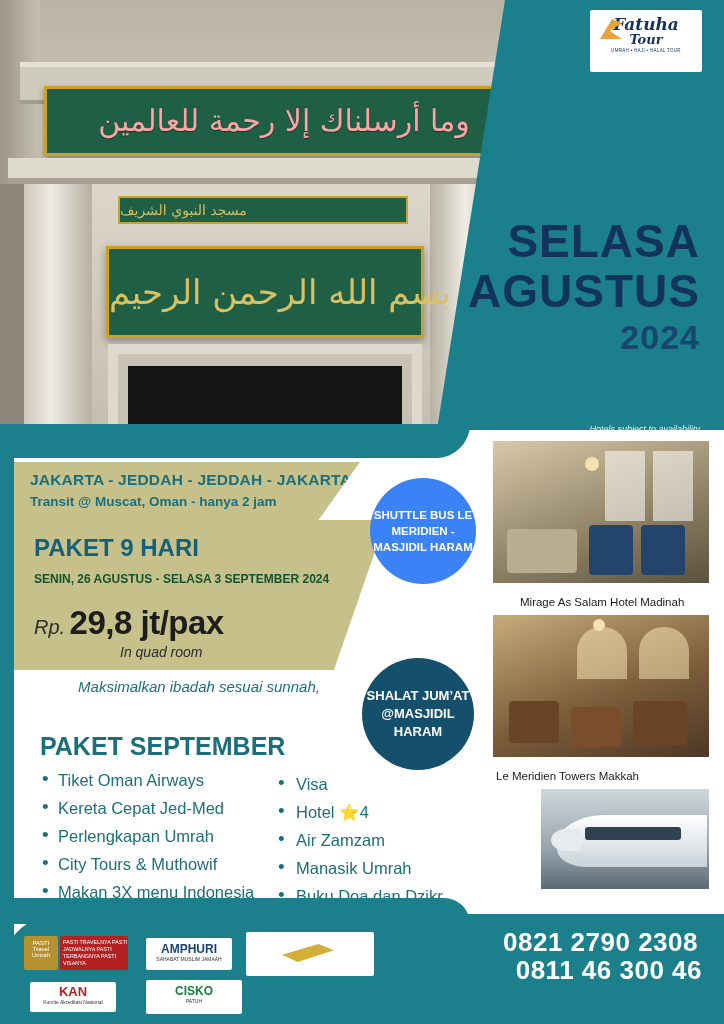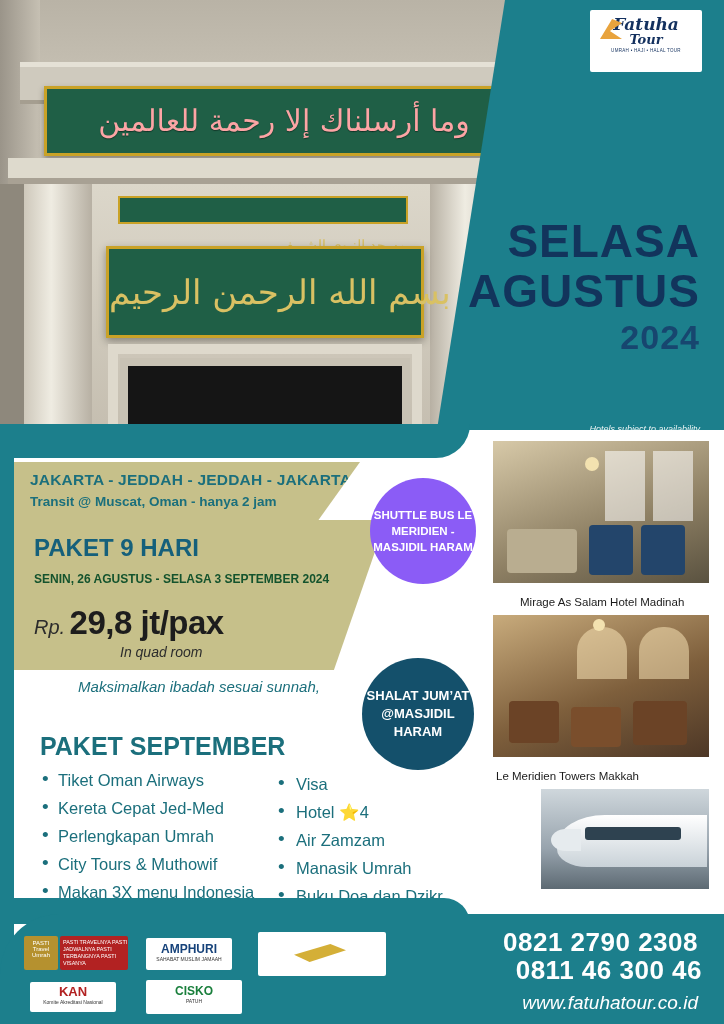--- a/index.html
+++ b/index.html
@@ -57,21 +57,21 @@
     background: #8e887c;
   }
   .inner-wall {
     position: absolute; left: 92px; top: 184px; width: 338px; height: 268px;
     background: linear-gradient(180deg,#dcd7ca,#c3bcae);
   }
   .band2 {
     position: absolute; left: 118px; top: 196px; width: 290px; height: 28px;
     background: #1f5f46; border: 2px solid #c9a227;
   }
-  .band2 .txt { color: #d6bd5e; font-family:"DejaVu Serif",serif; font-size: 14px; text-align:right; line-height:24px; white-space:nowrap;margin-top:35px;}
+  .band2 .txt { color: #d6bd5e; font-family:"DejaVu Serif",serif; font-size: 14px; text-align:left; line-height:24px; white-space:nowrap;}
   .band3 {
     position: absolute; left: 106px; top: 246px; width: 318px; height: 92px;
     background: #1f5f46; border: 3px solid #c9a227;
     box-shadow: 0 3px 8px rgba(0,0,0,.35);
   }
   .band3 .txt { color:#d9c163; font-family:"DejaVu Serif",serif; font-size: 34px; line-height: 86px; text-align:center; white-space:nowrap;}
   .door {
     position: absolute; left: 120px; top: 358px; width: 290px; height: 94px;
     background: #151515; border: 8px solid #c8c2b4;
   }
@@ -187,21 +187,21 @@
   .inc-col.c2 li { padding-left: 18px; }
 
   
   .badge {
     position: absolute; border-radius: 50%;
     display: flex; align-items: center; justify-content: center;
     text-align: center; font-weight: bold; color: #ffffff;
   }
   .badge-shuttle {
     left: 370px; top: 478px; width: 106px; height: 106px;
-    background: #8b5cf6; font-size: 11.5px; line-height: 16px;
+    background: #3b82f6; font-size: 11.5px; line-height: 16px;
   }
   .badge-jumat {
     left: 362px; top: 658px; width: 112px; height: 112px;
     background: #14506b; font-size: 13px; line-height: 18px;
   }
 
   
   .ph {
     position: absolute; border: 3px solid #ffffff; overflow: hidden;
   }
@@ -240,21 +240,21 @@
     background: #1c7f8c; border-top-right-radius: 40px;
   }
   .phone1 { position: absolute; right: 26px; bottom: 66px; font-size: 26px; font-weight: bold; color: #ffffff; letter-spacing: .5px;}
   .phone2 { position: absolute; right: 22px; bottom: 38px; font-size: 26px; font-weight: bold; color: #ffffff; letter-spacing: .5px;}
   .website { position: absolute; right: 26px; bottom: 10px; font-size: 19px; font-style: italic; color: #ffffff; }
 
   .acc { position: absolute; background: #ffffff; border-radius: 2px; text-align: center; }
   .acc-ph { left: 24px; bottom: 54px; width: 34px; height: 34px; background:#b5912f; color:#fff; font-size:6px; padding-top:4px;}
   .acc-red { left: 60px; bottom: 54px; width: 68px; height: 34px; background:#b22222; color:#fff; font-size:5.4px; line-height:7px; padding-top:3px; text-align:left; padding-left:3px;}
   .acc-amph { left: 146px; bottom: 54px; width: 86px; height: 32px; background:#ffffff; color:#16427a; font-size:12px; font-weight:bold; padding-top:4px;}
-  .acc-oman { left: 246px; bottom: 48px; width: 128px; height: 44px; color:#ffffff;margin-left:12px; }
+  .acc-oman { left: 246px; bottom: 48px; width: 128px; height: 44px; color:#ffffff; }
   .acc-kan { left: 30px; bottom: 12px; width: 86px; height: 30px; background:#ffffff; color:#b22222; font-size:13px; font-weight:bold; padding-top:2px;}
   .acc-cisko { left: 146px; bottom: 10px; width: 96px; height: 34px; background:#ffffff; color:#1a7f3c; font-size:12px; font-weight:bold; padding-top:4px;}
   .acc small { display:block; font-size:5px; font-weight:normal; color:#333;}
   .oman-ar { font-size: 9px; text-align:center; color:#fff; }
   .oman-en { font-size: 13px; font-weight: bold; letter-spacing: 1px; text-align:center; color:#fff; }
   .oman-swoosh { position:absolute; left:36px; top:12px; width:52px; height:18px; background:#d4af37;
                  clip-path: polygon(0 60%, 70% 0, 100% 35%, 30% 100%); }
 </style>
 </head>
 <body>
@@ -365,21 +365,20 @@
   <div class="ph ph3">
     <div class="train-body"></div>
     <div class="train-nose"></div>
     <div class="train-win"></div>
   </div>
 
   <div class="footer-wave"></div>
   <div class="footer">
     <div class="phone1">0821 2790 2308</div>
     <div class="phone2">0811 46 300 46</div>
-    <div class="website">www.fatuhatour.co.id</div>
 
     <div class="acc acc-ph">
       <span>PASTI Travel Umrah</span>
     </div>
     <div class="acc acc-red">
       <span>PASTI TRAVELNYA
 PASTI JADWALNYA
 PASTI TERBANGNYA
 PASTI VISANYA</span>
     </div>

